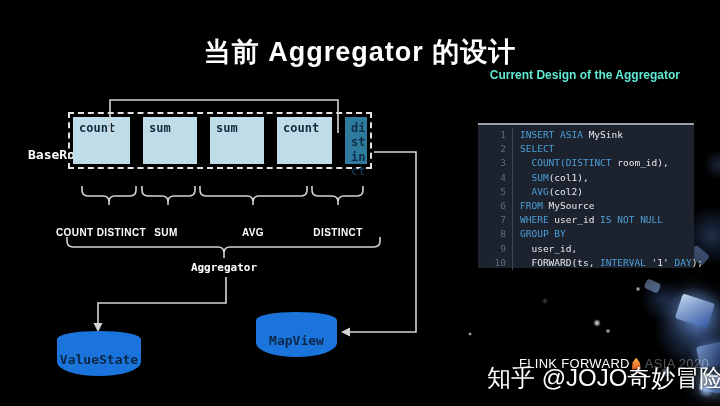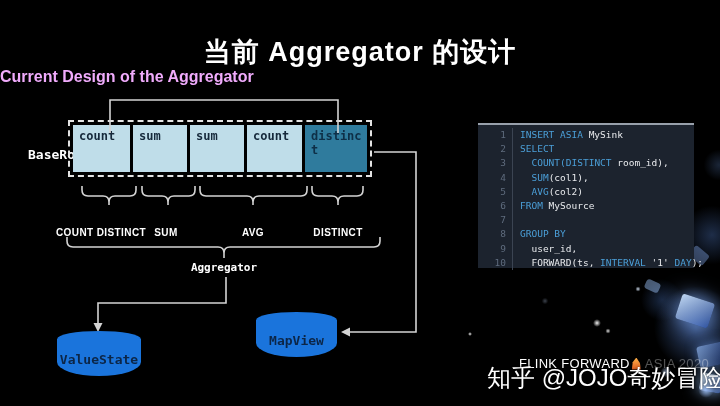--- a/index.html
+++ b/index.html
@@ -26,27 +26,27 @@
     box-shadow:0 0 20px rgba(130,175,255,.8);}
   .cube.c2{left:698px;top:344px;width:27px;height:22px;transform:rotate(-12deg);
     background:linear-gradient(120deg, rgba(150,190,250,.7), rgba(40,80,180,.45));box-shadow:0 0 12px rgba(110,160,250,.6);}
   .cube.c3{left:645px;top:281px;width:15px;height:10px;transform:rotate(25deg);background:rgba(160,200,255,.45);}
   .cube.c4{left:690px;top:249px;width:18px;height:13px;transform:rotate(40deg);background:rgba(140,180,250,.38);}
   .cube.c5{left:700px;top:374px;width:22px;height:18px;transform:rotate(10deg);
     background:linear-gradient(135deg, rgba(220,240,255,.95), rgba(90,140,240,.6));box-shadow:0 0 16px rgba(150,195,255,.9);}
 
   .title{position:absolute;left:0;right:0;top:26px;text-align:center;color:#fff;
          font-size:27px;font-weight:700;letter-spacing:1px;margin-top:8px;}
-  .subtitle{position:absolute;left:0;width:680px;top:68px;text-align:left;color:#f0abfc;
-         font-size:16px;font-weight:700;}
+  .subtitle{position:absolute;left:0;width:680px;top:68px;text-align:right;color:#5eead4;
+         font-size:12px;font-weight:700;}
 
   .baserow-label{position:absolute;left:12px;top:147px;color:#fff;font-size:13px;font-weight:700;padding-left:16px;}
 
-  .rowbox{position:absolute;left:68px;top:120px;width:304px;height:57px;box-sizing:border-box;
-          border:2px dashed #e3e3e3;padding:3px;display:flex;gap:3px;}
+  .rowbox{position:absolute;left:68px;top:112px;width:304px;height:57px;box-sizing:border-box;
+          border:2px dashed #e3e3e3;padding:3px;display:flex;gap:13px;}
   .cell{box-sizing:border-box;height:100%;font-family:"DejaVu Sans Mono","Liberation Mono",monospace;
         font-size:12px;font-weight:700;color:#16293b;padding:4px 0 0 6px;word-break:break-all;line-height:1.2;}
   .cell.light{background:#bfdde9;}
   .cell.dark{background:#2f7b9d;color:#0e2f47;}
   .cell.w1{width:57px;} .cell.w2{width:54px;} .cell.w3{width:54px;} .cell.w4{width:55px;} .cell.w5{flex:1;}
 
   svg.overlay{position:absolute;left:0;top:0;pointer-events:none;}
 
   .grplabel{position:absolute;top:215px;color:#fff;font-size:10px;font-weight:700;
             letter-spacing:.4px;text-align:center;margin-top:12px;}
@@ -165,20 +165,21 @@
       <div class="cline">
         <span class="num">5</span>
         <span class="src"><span class="tok-p">  </span><span class="tok-k">AVG</span><span class="tok-p">(col2)</span></span>
       </div>
       <div class="cline">
         <span class="num">6</span>
         <span class="src"><span class="tok-k">FROM</span><span class="tok-p"> MySource</span></span>
       </div>
       <div class="cline">
         <span class="num">7</span>
+        <span class="src"><span class="tok-k">WHERE</span><span class="tok-p"> user_id </span><span class="tok-k">IS NOT NULL</span></span>
       </div>
       <div class="cline">
         <span class="num">8</span>
         <span class="src"><span class="tok-k">GROUP BY</span></span>
       </div>
       <div class="cline">
         <span class="num">9</span>
         <span class="src"><span class="tok-p">  user_id,</span></span>
       </div>
       <div class="cline">

